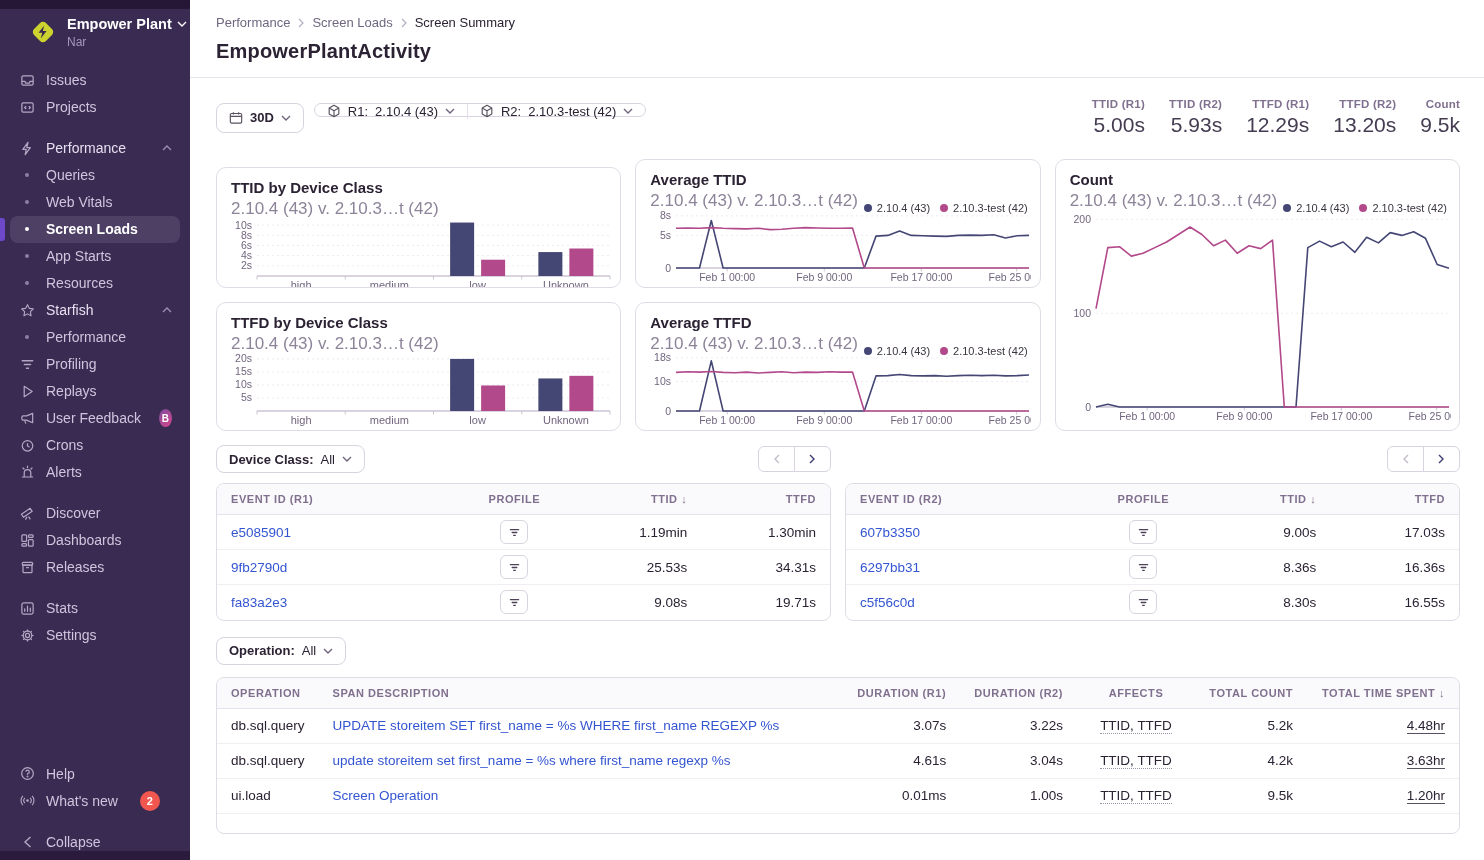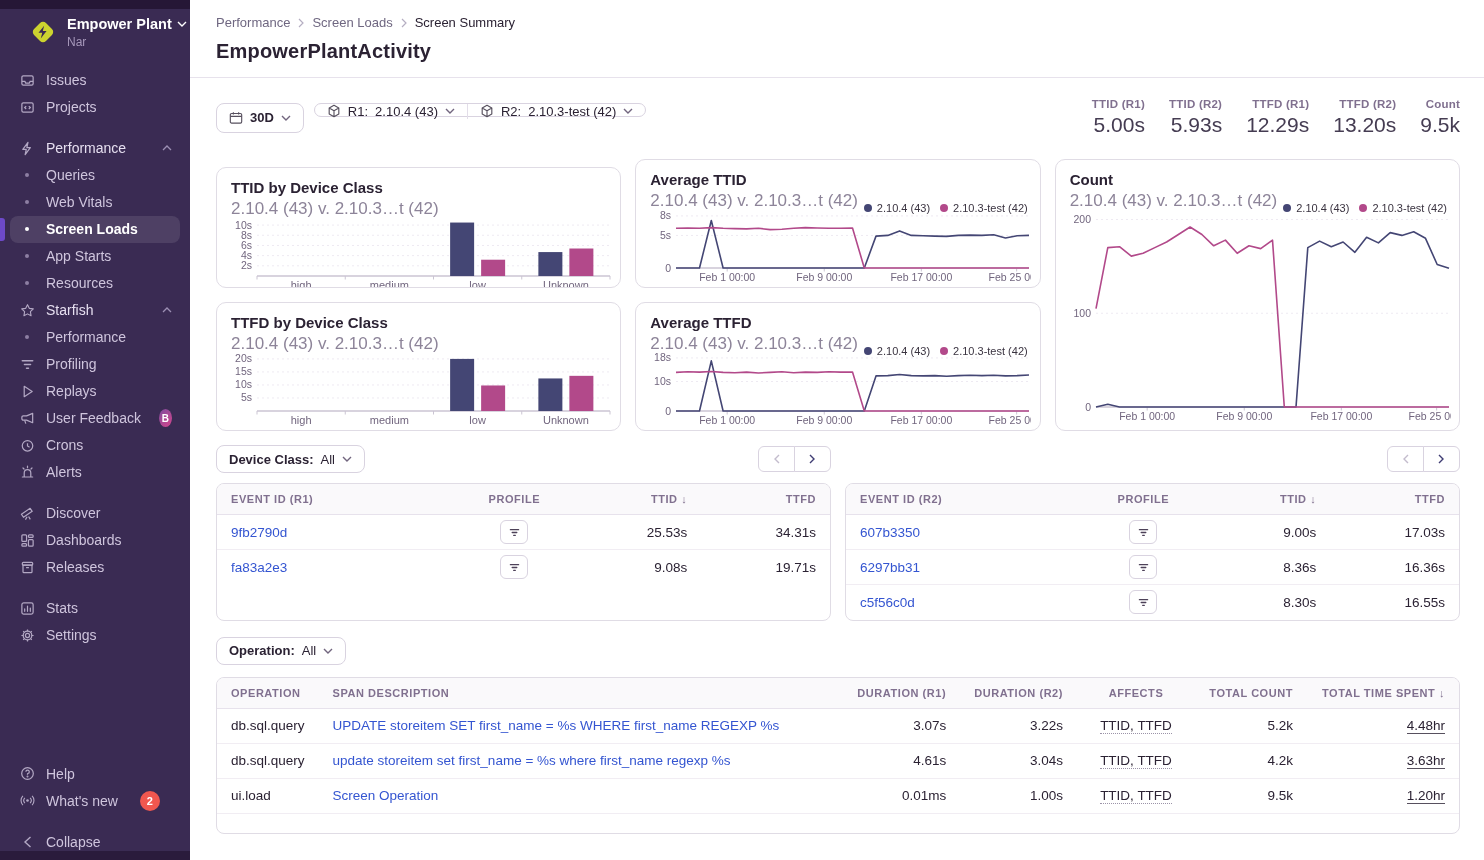--- a/index.html
+++ b/index.html
@@ -639,20 +639,30 @@
         <table>
           <thead>
               <tr>
             <th style="width:38%">EVENT ID (R1)</th>
             <th class="c" style="width:21%">PROFILE</th>
             <th class="r" style="width:20%">TTID ↓</th>
             <th class="r" style="width:21%">TTFD</th>
           </tr>
             </thead>
           <tbody>
+            <tr>
+              <td><a class="lnk">e5085901</a></td>
+              <td class="c"><span class="profile-btn">
+                    <svg width="13" height="13" viewBox="0 0 16 16" fill="none" stroke="currentColor" stroke-width="1.7" stroke-linecap="round">
+                      <path d="M3 4.5h10M5.2 8h5.6M7 11.5h2"></path>
+                    </svg>
+                  </span></td>
+              <td class="r">1.19min</td>
+              <td class="r">1.30min</td>
+            </tr>
             <tr>
               <td><a class="lnk">9fb2790d</a></td>
               <td class="c"><span class="profile-btn">
                     <svg width="13" height="13" viewBox="0 0 16 16" fill="none" stroke="currentColor" stroke-width="1.7" stroke-linecap="round">
                       <path d="M3 4.5h10M5.2 8h5.6M7 11.5h2"></path>
                     </svg>
                   </span></td>
               <td class="r">25.53s</td>
               <td class="r">34.31s</td>
             </tr>

